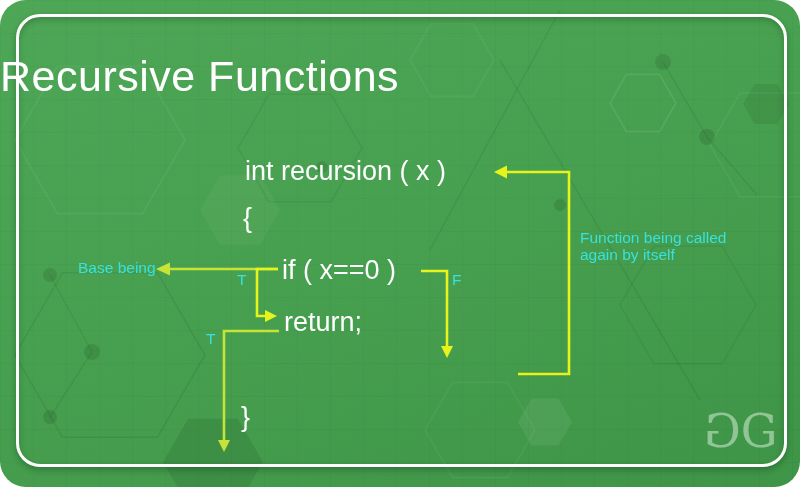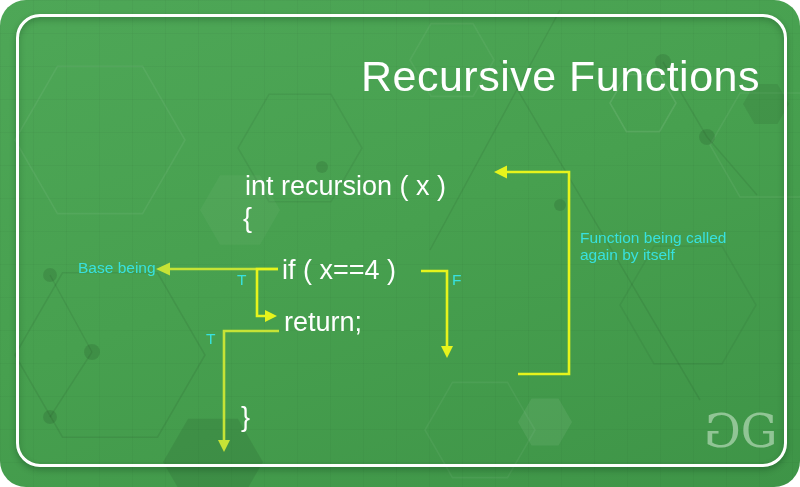--- a/index.html
+++ b/index.html
@@ -22,28 +22,28 @@
     background:linear-gradient(160deg,var(--card-green-light,#4ea757) 0%,var(--card-green,#47a04f) 48%,var(--card-green-dark,#3e9447) 100%);
   }
   .bg-pattern{position:absolute;left:0;top:0;width:800px;height:487px;}
   .frame{
     position:absolute;left:16px;top:14px;right:13px;bottom:20px;
     border:3px solid #fff;border-radius:24px;pointer-events:none;
     box-shadow:0 3px 6px rgba(0,40,15,.30), inset 0 3px 6px rgba(0,40,15,.25);
   }
   .title{
     position:absolute;left:0;top:52px;width:760px;margin:0;
-    text-align:right;color:var(--text-white,#fff);
+    text-align:left;color:var(--text-white,#fff);
     font-size:43px;font-weight:400;letter-spacing:.5px;
   }
   .code{
     position:absolute;color:var(--text-white,#fff);
     font-size:27px;line-height:32px;white-space:pre;font-weight:400;
   }
-  .code-l1{left:245px;top:155px;margin-top:15px;}
+  .code-l1{left:245px;top:155px;}
   .code-l2{left:243px;top:202px;}
   .code-l3{left:282px;top:254px;}
   .code-l4{left:284px;top:306px;text-align:center;}
   .code-l5{left:287px;top:356px;}
   .code-l6{left:241px;top:401px;}
   .lbl{
     position:absolute;color:var(--label-cyan,#38e1de);
     font-size:15.5px;line-height:17px;font-weight:400;
   }
   .lbl-base{left:78px;top:259px;}
@@ -107,21 +107,21 @@
       <circle cx="322" cy="167" r="6"></circle>
     </g>
   </svg>
 
   <div class="frame"></div>
 
   <h1 class="title">Recursive Functions</h1>
 
   <div class="code code-l1">int recursion ( x )</div>
   <div class="code code-l2">{</div>
-  <div class="code code-l3">if ( x==4 )</div>
+  <div class="code code-l3">if ( x==0 )</div>
   <div class="code code-l4">return;</div>
   <div class="code code-l6">}</div>
 
   <svg class="arrows" viewBox="0 0 800 487" xmlns="http://www.w3.org/2000/svg">
     <g fill="none" stroke-width="2.6">
       <path d="M278,269 H168" stroke="var(--arrow-yellow-soft,#c6e336)"></path>
       <path d="M278,269 H257 V316 H265" stroke="var(--arrow-yellow,#e6f41c)"></path>
       <path d="M279,331 H224 V441" stroke="var(--arrow-yellow-soft,#c6e336)"></path>
       <path d="M421,271 H447 V347" stroke="var(--arrow-yellow,#e6f41c)"></path>
       <path d="M518,374 H569 V172 H507" stroke="var(--arrow-yellow,#e6f41c)"></path>

